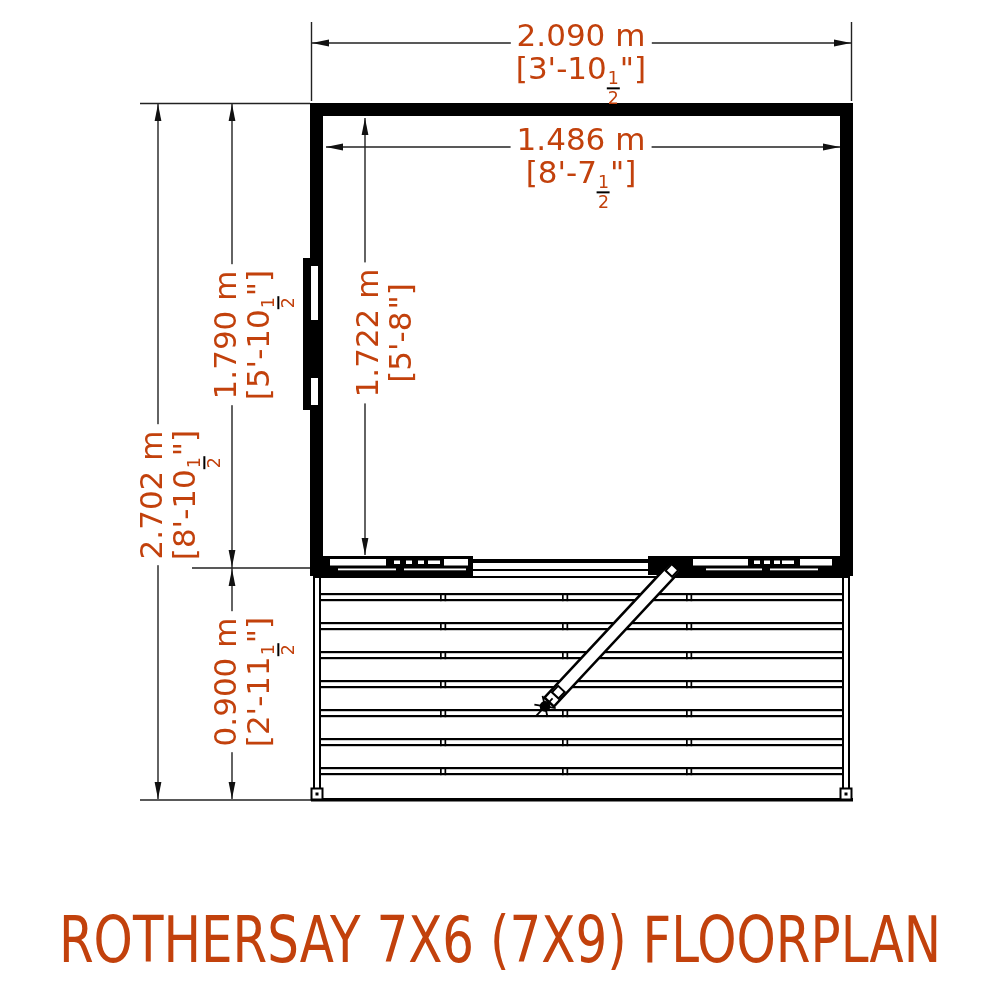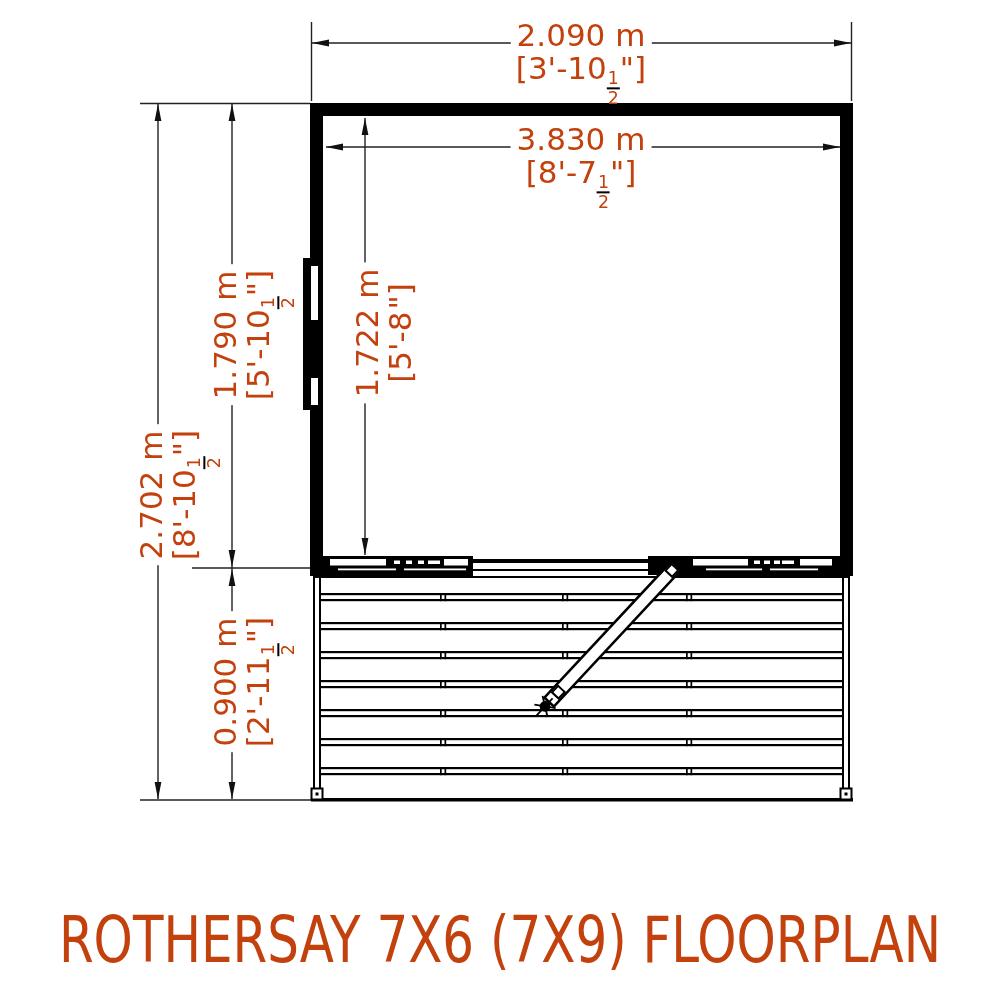--- a/index.html
+++ b/index.html
@@ -135,21 +135,21 @@
 
   <div class="dim" style="left:581px;top:61px;">
     <span class="ln">2.090 m</span>
     <span class="ln"><span>[3'-10</span><span class="frac">
           <span class="num">1</span>
           <span class="den">2</span>
         </span><span>"]</span></span>
   </div>
 
   <div class="dim" style="left:581px;top:165px;">
-    <span class="ln">3.830 m</span>
+    <span class="ln">1.486 m</span>
     <span class="ln"><span>[8'-7</span><span class="frac">
           <span class="num">1</span>
           <span class="den">2</span>
         </span><span>"]</span></span>
   </div>
 
   <div class="dim rot" style="left:177px;top:495px;">
     <span class="ln">2.702 m</span>
     <span class="ln"><span>[8'-10</span><span class="frac">
           <span class="num">1</span>

